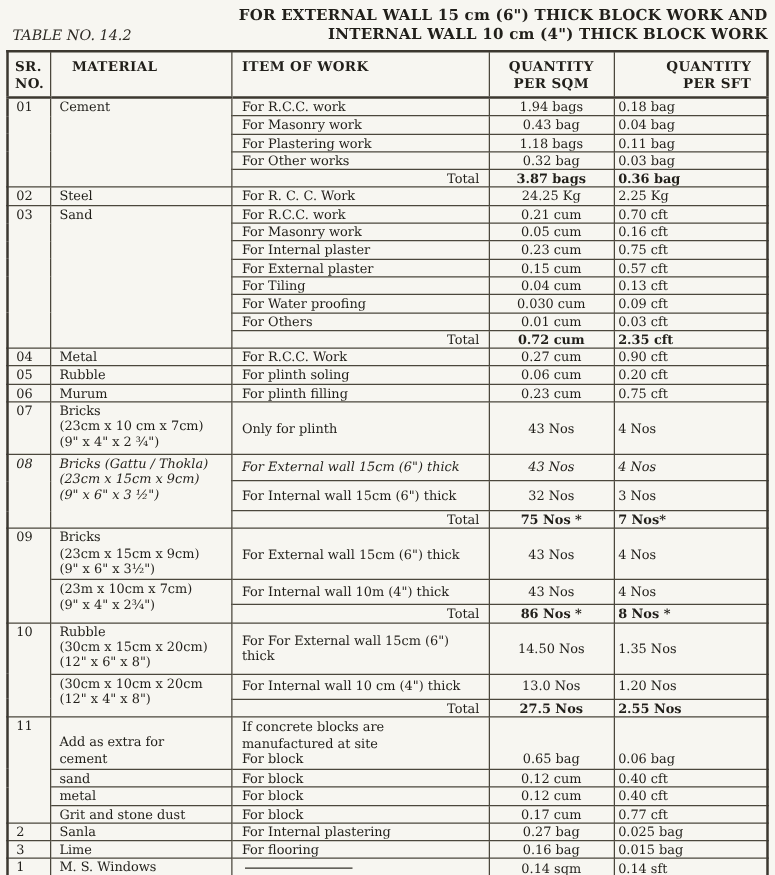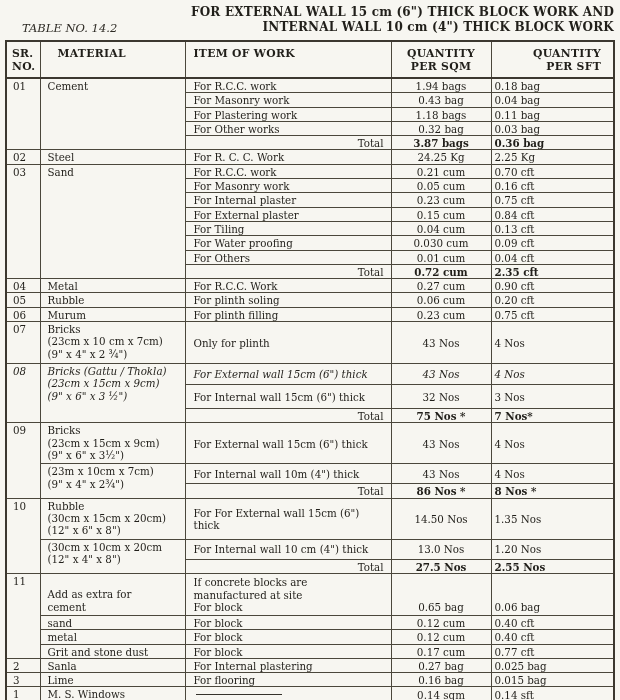--- a/index.html
+++ b/index.html
@@ -12,21 +12,21 @@
   body{
     width:620px;height:700px;overflow:hidden;
     background:var(--paper);color:var(--ink);
     font-family:"DejaVu Serif", serif;
   }
   .page{padding:3px 6px 0 5px;}
 
   .title-block{position:relative;margin:2px 0 5px 0;min-height:30px;}
   .titles{text-align:right;font-weight:bold;font-size:12px;line-height:14.5px;letter-spacing:.2px;}
   .table-label{
-    position:absolute;left:17px;bottom:0;
+    position:absolute;left:5px;bottom:0;
     font-style:italic;font-size:11.5px;font-weight:normal;color:#2e2b25;
   }
 
   table{
     border-collapse:collapse;table-layout:fixed;width:608px;
     border:2px solid var(--line);
     border-bottom:4px double var(--line);
   }
   th,td{border:1px solid var(--innerline);}
   thead th{
@@ -218,21 +218,21 @@
           </td>
         </tr>
         <tr>
           <td class="col-item">
             <div>For External plaster</div>
           </td>
           <td class="col-sqm">
             <div>0.15 cum</div>
           </td>
           <td class="col-sft">
-            <div>0.84 cft</div>
+            <div>0.57 cft</div>
           </td>
         </tr>
         <tr>
           <td class="col-item">
             <div>For Tiling</div>
           </td>
           <td class="col-sqm">
             <div>0.04 cum</div>
           </td>
           <td class="col-sft">
@@ -251,21 +251,21 @@
           </td>
         </tr>
         <tr>
           <td class="col-item">
             <div>For Others</div>
           </td>
           <td class="col-sqm">
             <div>0.01 cum</div>
           </td>
           <td class="col-sft">
-            <div>0.04 cft</div>
+            <div>0.03 cft</div>
           </td>
         </tr>
         <tr>
           <td class="col-item total-label">
             <div>Total</div>
           </td>
           <td class="col-sqm bold">
             <div>0.72 cum</div>
           </td>
           <td class="col-sft bold">

